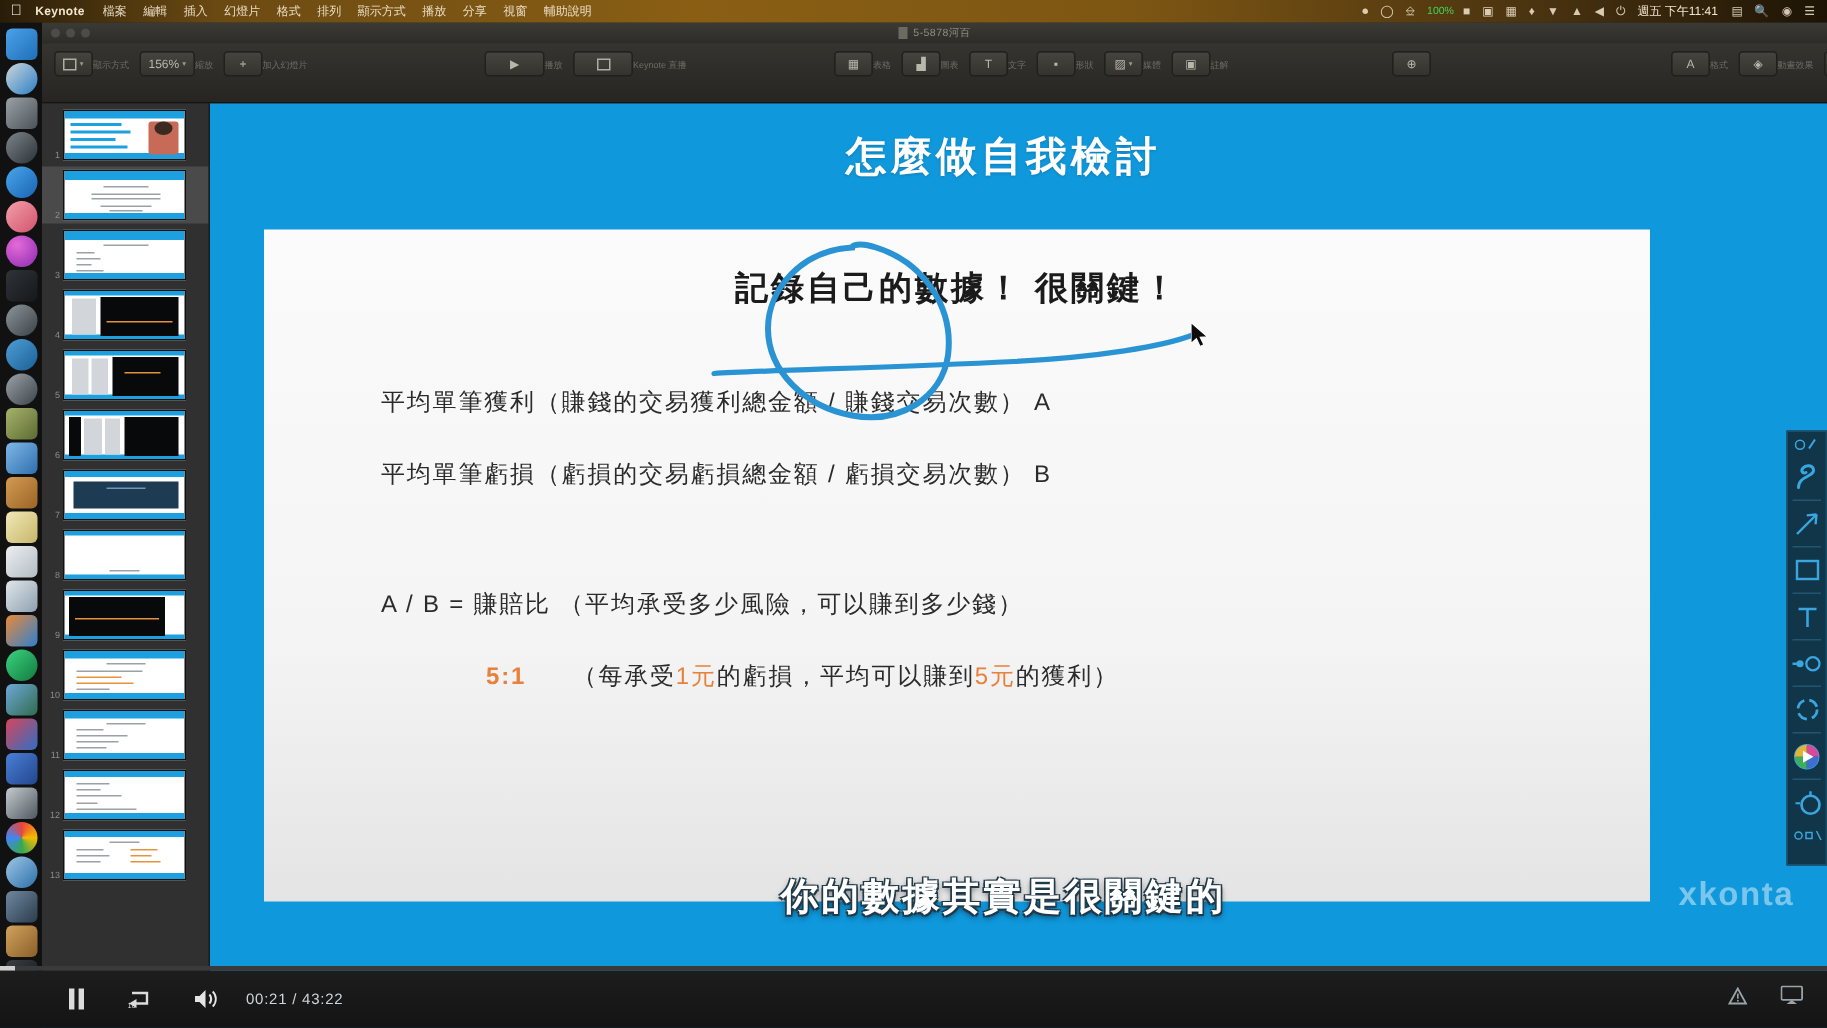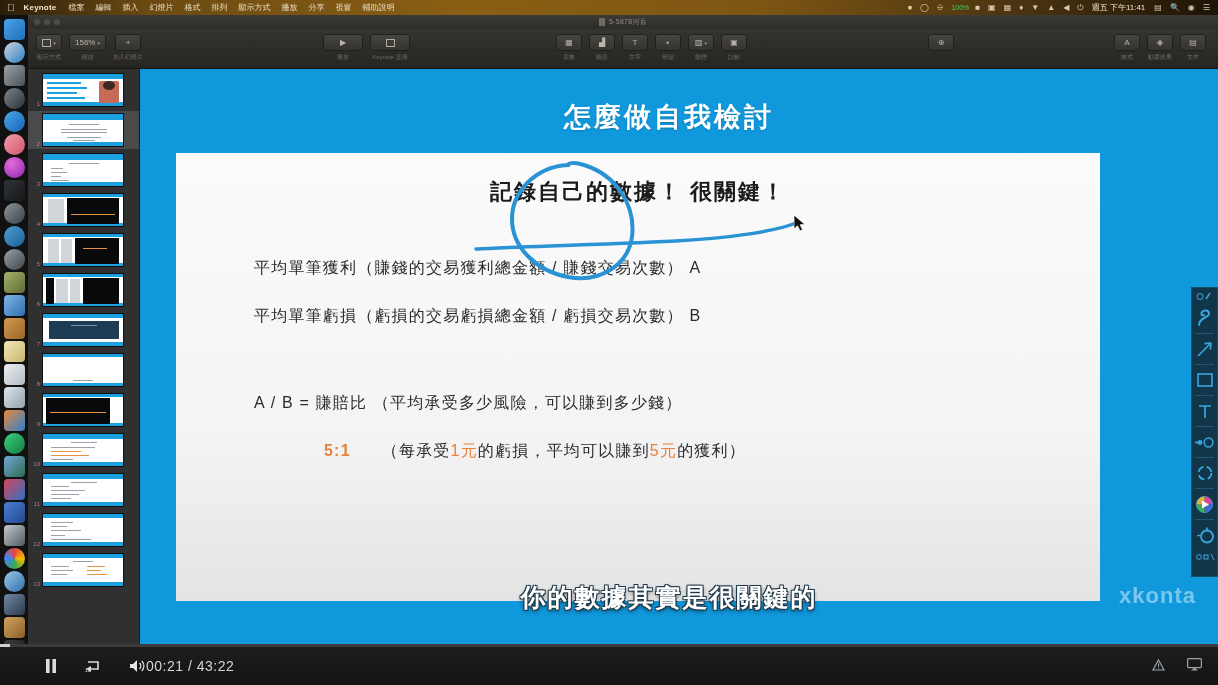--- a/index.html
+++ b/index.html
@@ -34,21 +34,21 @@
   #titlebar .lights i { width:6px; height:6px; border-radius:50%; background:#4c4c4c; display:block; }
   #titlebar .doc-title { font-size:7px; color:#8e8b84; letter-spacing:.3px; }
   #titlebar .doc-icon { width:6px; height:8px; background:#6d6a62; margin-right:4px; display:inline-block; }
 
   #toolbar {
     position:absolute; left:0; top:14px; width:1190px; height:40px;
     background:linear-gradient(180deg,#36342f,#262522);
     border-bottom:1px solid #151413;
   }
   .tbgrp { position:absolute; top:5px; display:flex; gap:7px; }
-  .tbitem { display:flex; flex-direction:column; align-items:center; width:auto; }
+  .tbitem { display:flex; flex-direction:row; align-items:center; width:auto; }
   .tbbtn {
     min-width:26px; height:17px; padding:0 5px; border-radius:3px;
     background:linear-gradient(180deg,#46443e,#35332e);
     border:1px solid #20201d;
     display:flex; align-items:center; justify-content:center; gap:2px;
     color:#b9b6ae; font-size:8px;
   }
   .tblabel { font-size:6px; color:#6e6b64; margin-top:2px; white-space:nowrap; }
   .tbsq { width:9px; height:8px; border:1px solid #b0ada5; display:inline-block; }
   .tbcaret { font-size:5px; color:#9b9890; }
@@ -70,21 +70,21 @@
   .thumb .tline { position:absolute; background:#9aa1a8; height:1px; }
   .thumb .tdark { position:absolute; background:#07090a; }
   .thumb .tphoto { position:absolute; background:#c86a58; }
   .thumb .torange { position:absolute; background:#e8913f; height:1px; }
   .thumb .tblue { position:absolute; background:#1ca0e0; }
   .thumb .tgray { position:absolute; background:#d2d6da; }
 
   
   #canvas { position:absolute; left:112px; top:54px; width:1078px; height:586px; background:#1098dc; overflow:hidden; }
   #slide-title {
-    position:absolute; left:0; top:30px; width:1058px; text-align:center;
+    position:absolute; left:0; top:17px; width:1058px; text-align:center;
     font-size:27px; font-weight:bold; color:#ffffff; letter-spacing:3px;
     text-shadow:0 1px 2px rgba(0,0,0,.18);
   }
   #slide-body {
     position:absolute; left:36px; top:84px; width:924px; height:448px;
     background:linear-gradient(180deg,#fbfbfb 0%,#f4f4f4 62%,#e4e4e4 100%);
   }
   #headline {
     position:absolute; left:0; top:24px; width:924px; text-align:center;
     font-size:22px; font-weight:bold; color:#1b1b1b; letter-spacing:2px;
@@ -121,21 +121,21 @@
 
   
   #player {
     position:absolute; left:0; bottom:0; width:1218px; height:38px;
     background:linear-gradient(180deg,#1d1d1d,#141414);
     display:flex; align-items:center; z-index:55;
   }
   #scrub { position:absolute; left:0; top:-3px; width:1218px; height:3px; background:#3a3a3a; }
   #scrub i { display:block; height:3px; width:10px; background:#cfcfcf; }
   .pbtn { color:#d8d8d8; display:flex; align-items:center; justify-content:center; }
-  #ptime { color:#cfd6db; font-size:14px; letter-spacing:.5px; margin-left:0; }
+  #ptime { color:#cfd6db; font-size:10px; letter-spacing:.5px; margin-left:18px; }
   #pright { margin-left:auto; display:flex; align-items:center; gap:22px; padding-right:16px; color:#9aa3a9; }
 
   
   #watermark {
     position:absolute; right:8px; bottom:10px;
     font-family:"DejaVu Serif",serif; font-style:italic; font-weight:bold;
     font-size:34px; color:#111; letter-spacing:-1px;
     text-shadow:-2px -2px 0 #fff,2px -2px 0 #fff,-2px 2px 0 #fff,2px 2px 0 #fff,
                 0 -3px 0 #fff,0 3px 0 #fff,-3px 0 0 #fff,3px 0 0 #fff;
     z-index:70;

